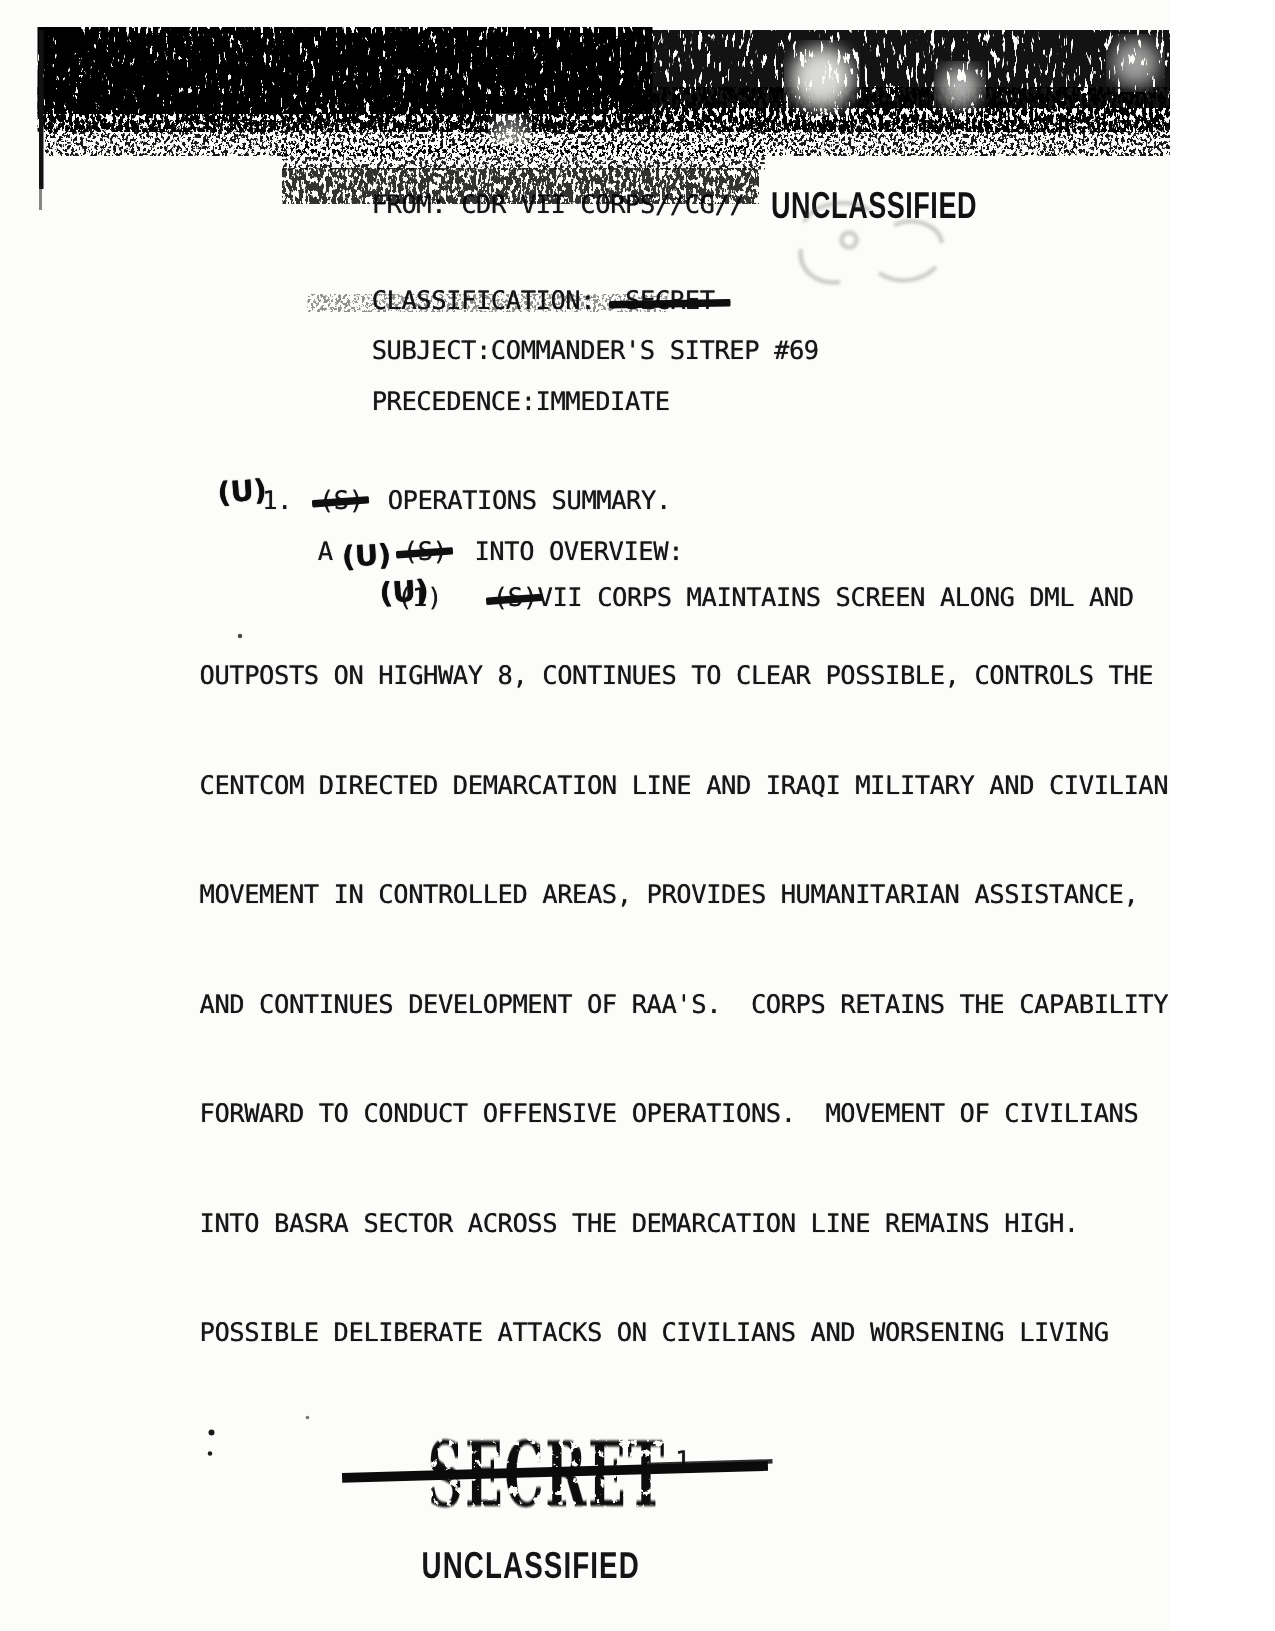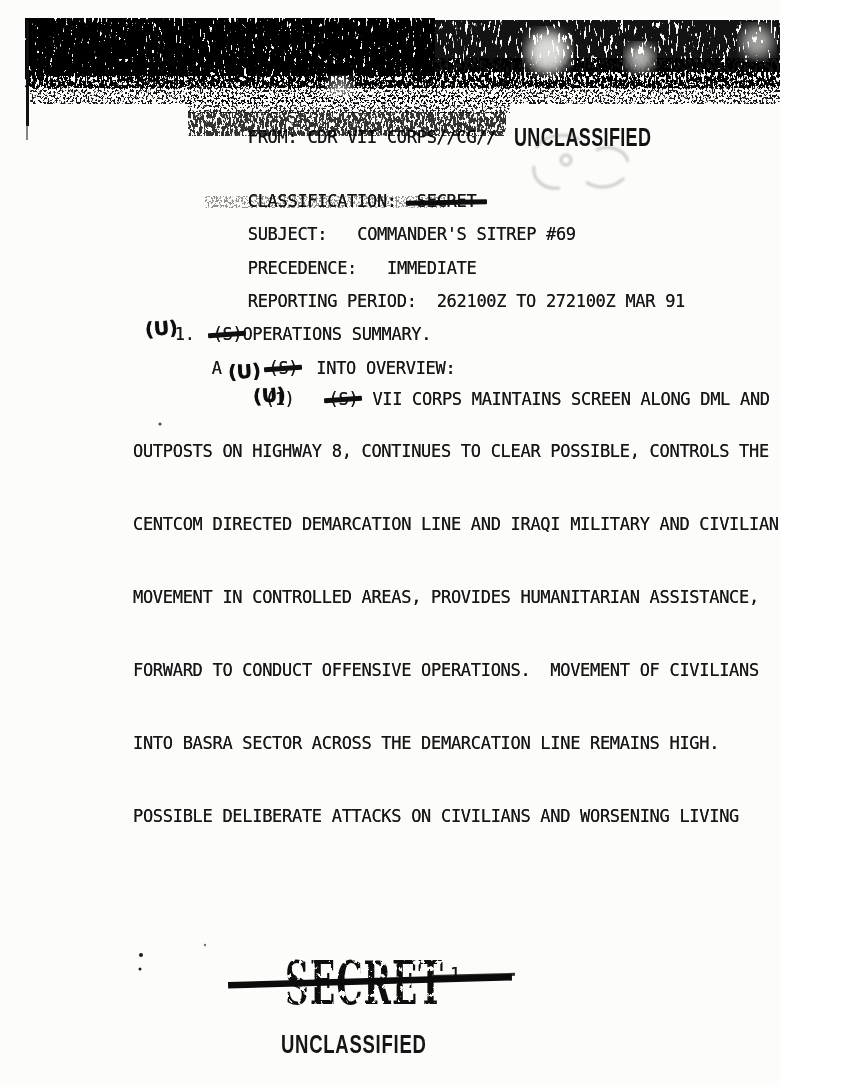--- a/index.html
+++ b/index.html
@@ -10,21 +10,21 @@
   
   .tw{
     font-family:"DejaVu Sans Mono",monospace;
     font-size:17px;letter-spacing:-0.3px;color:#161616;
     text-shadow:0 0 .5px rgba(10,10,10,.8);
     white-space:pre;
   }
   .hdrline{position:absolute;left:208px;height:22px;}
   .gap1{margin-left:10px}
   .gap2{margin-left:20px}
-  .gap3{margin-left:30px}
+  .gap3{}
   
   .modstamp{
     display:inline-block;
     font-family:"Liberation Sans",sans-serif;font-weight:bold;
     font-size:25px;letter-spacing:.5px;color:#121212;
     transform:scaleX(.72);transform-origin:0 60%;
     text-shadow:none;white-space:pre;vertical-align:-3px;
   }
   
   .struck{position:relative;display:inline-block;}
@@ -71,42 +71,40 @@
   </div>
 
   <div class="hdrline tw" style="top:204px">
     <span>SUBJECT:</span><span class="gap3">COMMANDER'S SITREP #69</span>
   </div>
 
   <div class="hdrline tw" style="top:238px">
     <span>PRECEDENCE:</span><span class="gap3">IMMEDIATE</span>
   </div>
 
-  <div class="hdrline tw" style="top:271px">
-    <span>REPORTING PERIOD:</span><span class="gap2">262100Z TO 272100Z MAR 91</span>
-  </div>
 
   <div class="paraline tw" style="left:135px;top:304px">
-    <span>1.</span><span class="struck" style="margin-left:18px"><span>(S)</span><i class="bar"></i></span><span style="">OPERATIONS SUMMARY.</span>
+    <span>1.</span><span class="struck" style="margin-left:18px"><span>(S)</span><i class="bar"></i></span><span style="margin-left:16px">OPERATIONS SUMMARY.</span>
     <span class="hand hand-abs" style="left:10px;top:13px">(U)</span>
   </div>
 
   <div class="paraline tw" style="left:172px;top:336px">
     <span>A</span><span class="hand hand-inline" style="margin-left:6px">(U)</span><span class="struck" style="margin-left:8px"><span>(S)</span><i class="bar"></i></span><span style="margin-left:18px">INTO OVERVIEW:</span>
   </div>
 
   <div class="paraline tw" style="left:225px;top:369px">
-    <span>(1)</span><span class="struck" style="margin-left:34px"><span>(S)</span><i class="bar"></i></span><span style="margin-left:14px">VII CORPS MAINTAINS SCREEN ALONG DML AND</span>
+    <span>(1)</span><span class="struck" style="margin-left:34px"><span>(S)</span><i class="bar"></i></span><span style="">VII CORPS MAINTAINS SCREEN ALONG DML AND</span>
     <span class="hand hand-abs" style="left:28px;top:15px">(U)</span>
   </div>
 
   <div class="bodyblock tw">
     <div class="bline">OUTPOSTS ON HIGHWAY 8, CONTINUES TO CLEAR POSSIBLE, CONTROLS THE</div>
     <div class="bline">CENTCOM DIRECTED DEMARCATION LINE AND IRAQI MILITARY AND CIVILIAN</div>
     <div class="bline">MOVEMENT IN CONTROLLED AREAS, PROVIDES HUMANITARIAN ASSISTANCE,</div>
+    <div class="bline">AND CONTINUES DEVELOPMENT OF RAA'S.  CORPS RETAINS THE CAPABILITY</div>
     <div class="bline">FORWARD TO CONDUCT OFFENSIVE OPERATIONS.  MOVEMENT OF CIVILIANS</div>
     <div class="bline">INTO BASRA SECTOR ACROSS THE DEMARCATION LINE REMAINS HIGH.</div>
     <div class="bline">POSSIBLE DELIBERATE ATTACKS ON CIVILIANS AND WORSENING LIVING</div>
     
     
     
     
     
     
     

